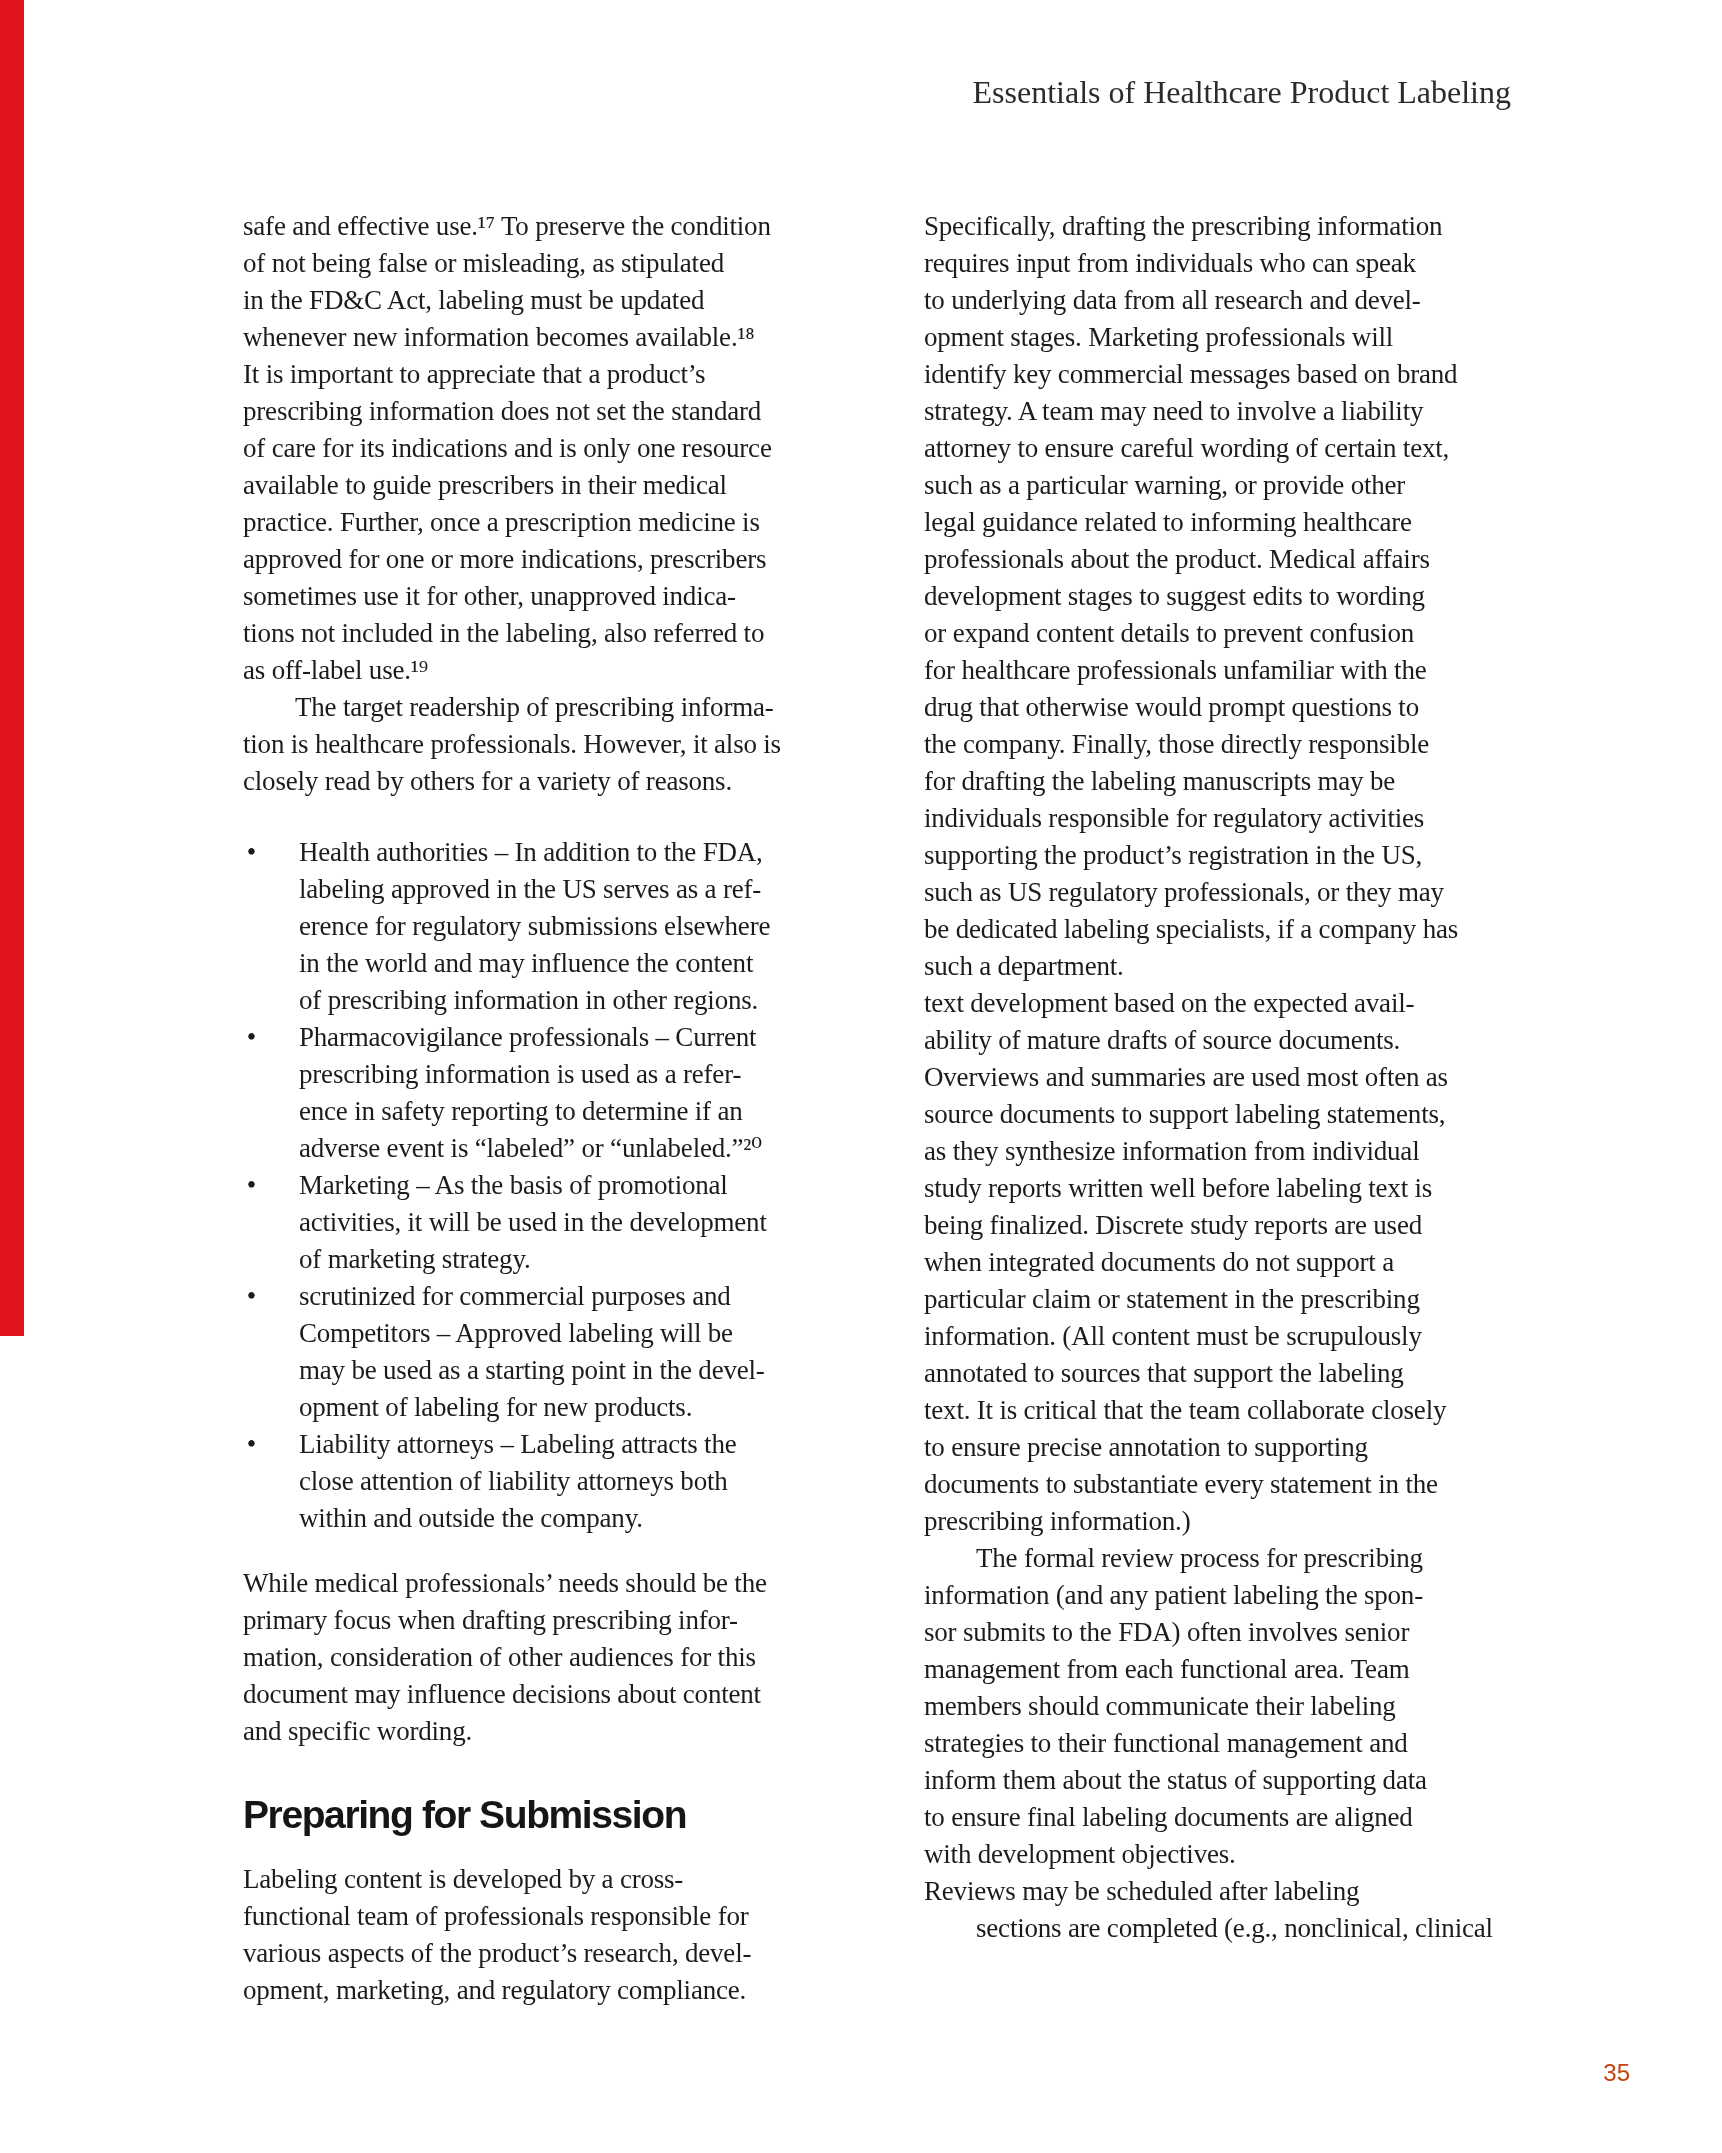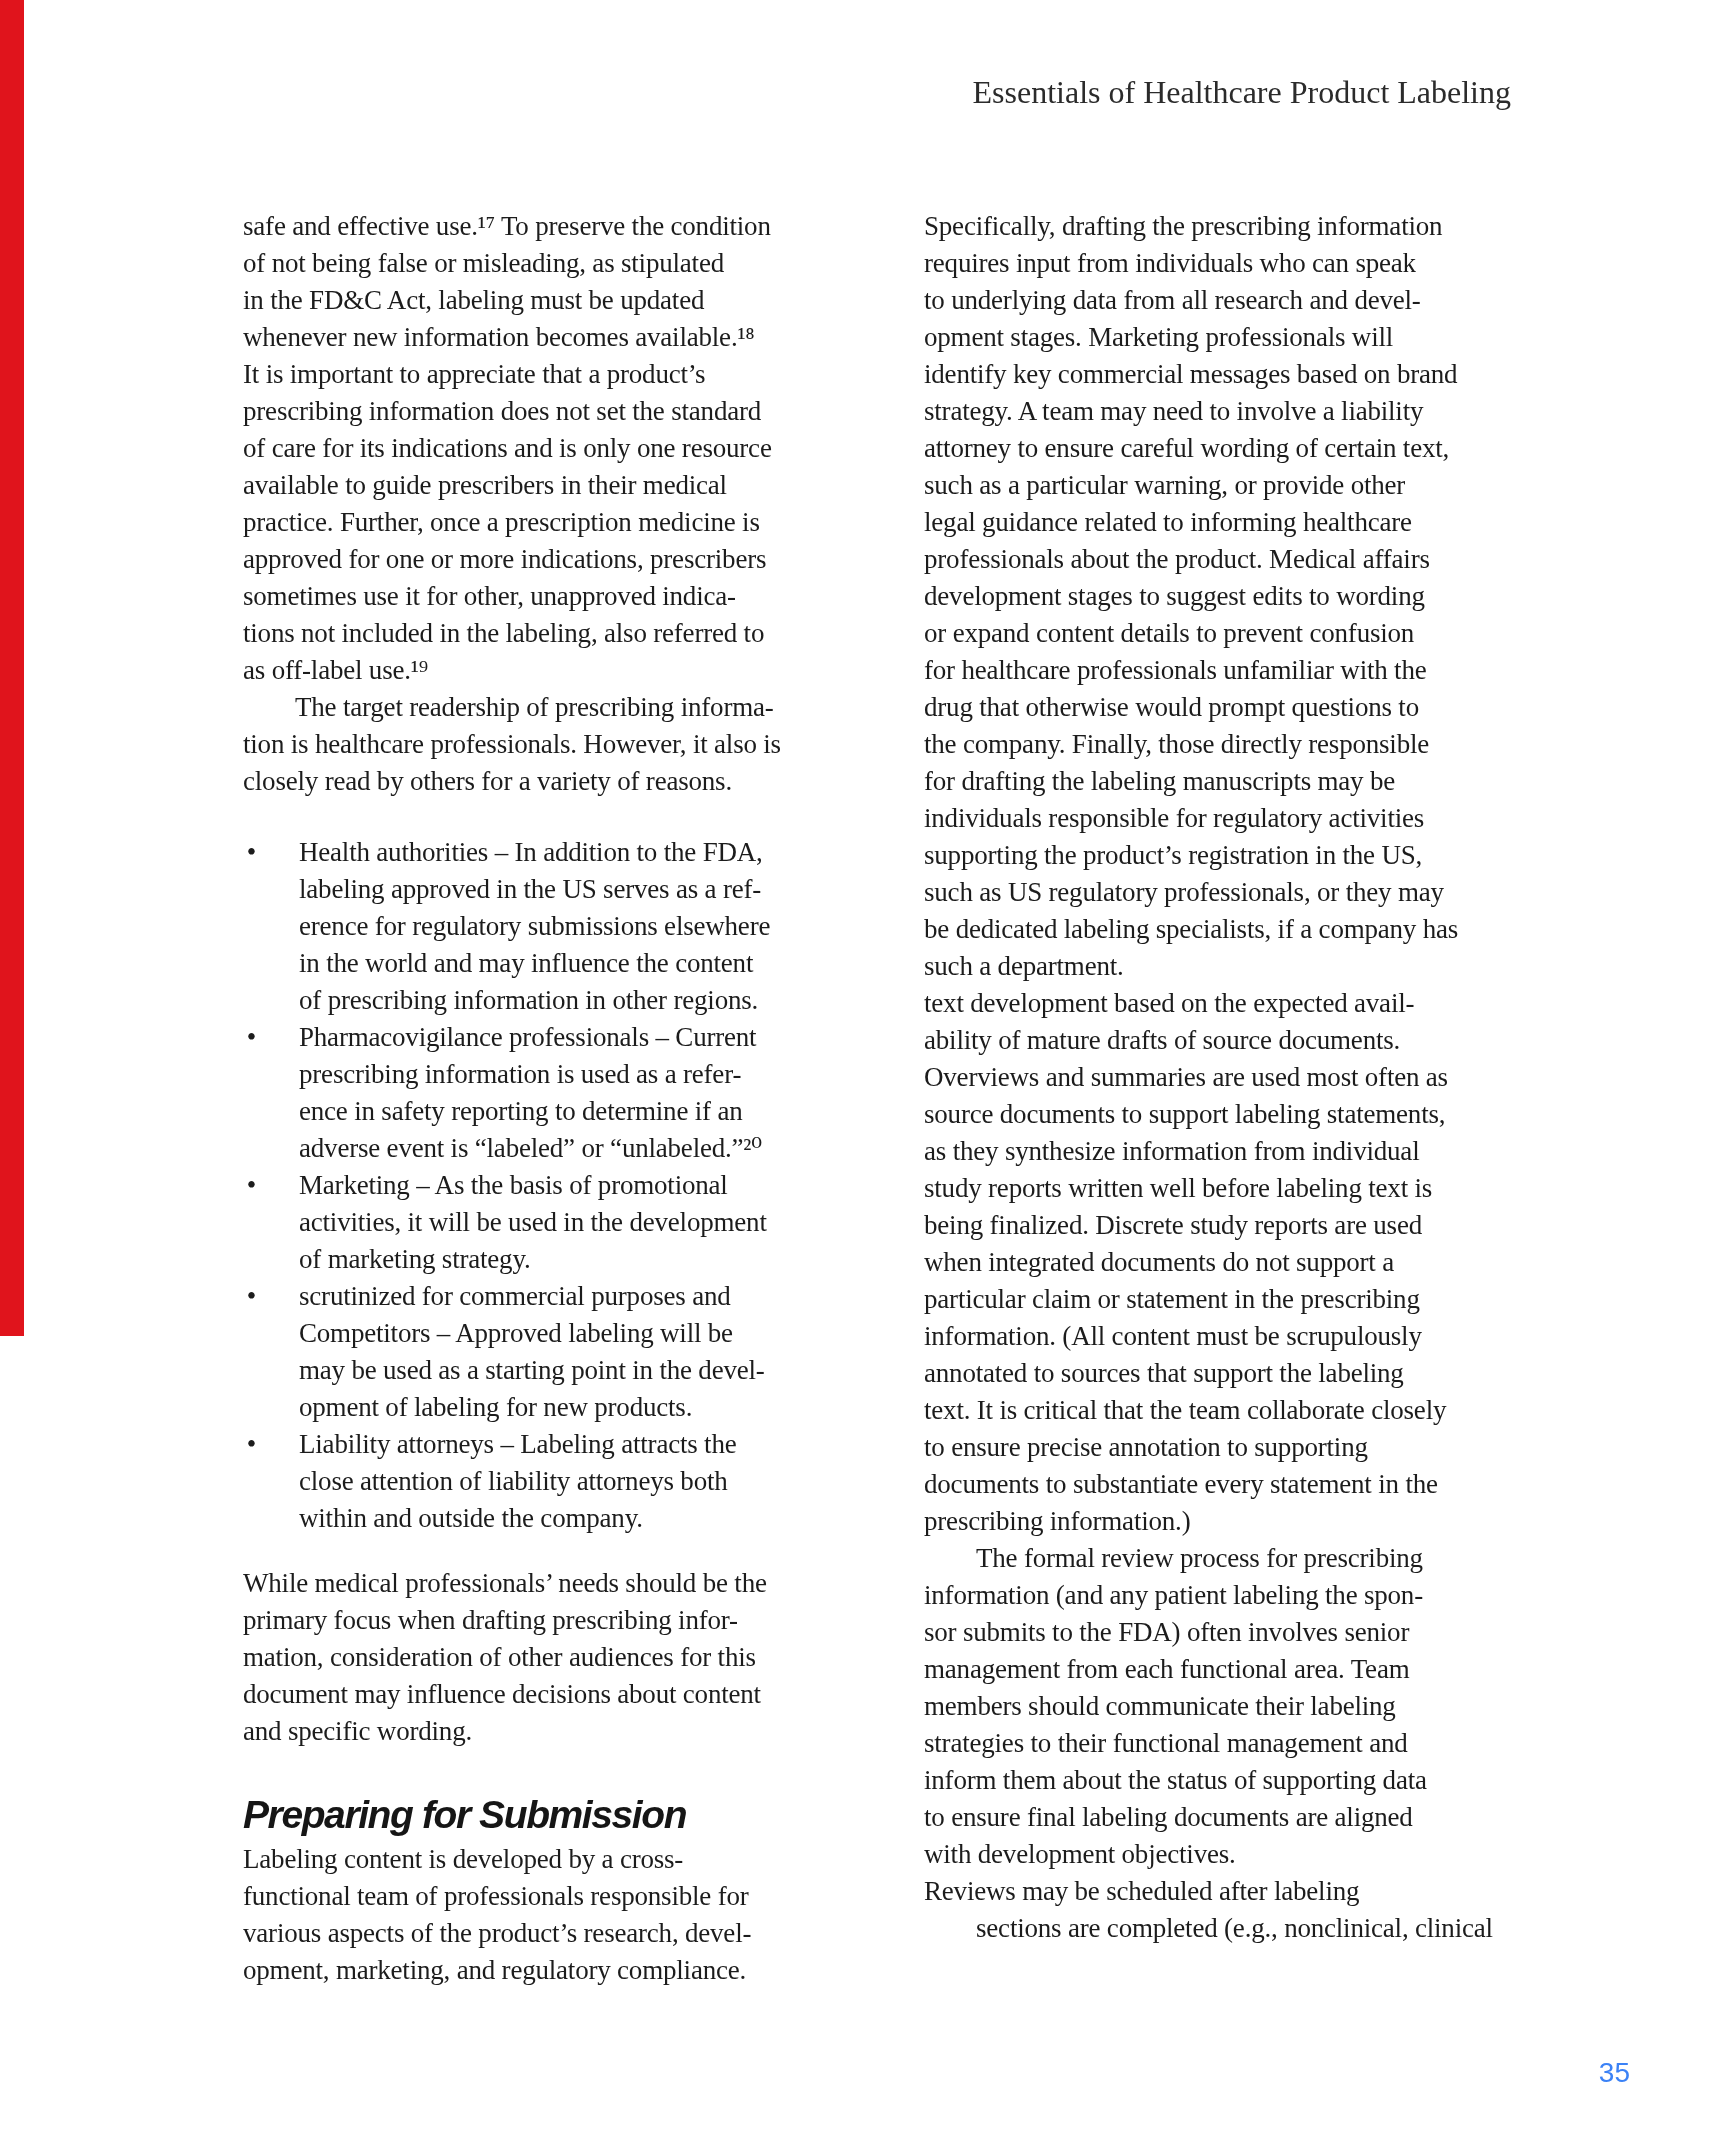--- a/index.html
+++ b/index.html
@@ -39,28 +39,27 @@
   .bullet-item{position:relative;padding-left:56px;}
   .bullet-marker{
     position:absolute;left:3.7px;top:0;
     height:37px;line-height:37px;font-size:27px;
   }
   .section-heading{
     font-family:"Liberation Sans","DejaVu Sans",sans-serif;
     font-weight:700;
     font-size:39px;line-height:52px;letter-spacing:-1.4px;
     color:#161616;
-    margin:39px 0 0 0;
+    margin:39px 0 20px 0;
     white-space:nowrap;
-    font-style:italic;
   }
   .folio{
     position:absolute;top:2057px;right:92px;
     font-family:"Liberation Sans","DejaVu Sans",sans-serif;
-    font-size:28px;line-height:32px;color:#3b82f6;
+    font-size:24px;line-height:32px;color:#c2410c;
   }
 </style>
 </head>
 <body>
 
 <div class="page">
   <div class="edge-bar" style="background: rgb(224, 20, 28);"></div>
   <div class="running-head">Essentials of Healthcare Product Labeling</div>
   <div class="columns">
     <div class="col col-left" id="col-left">

